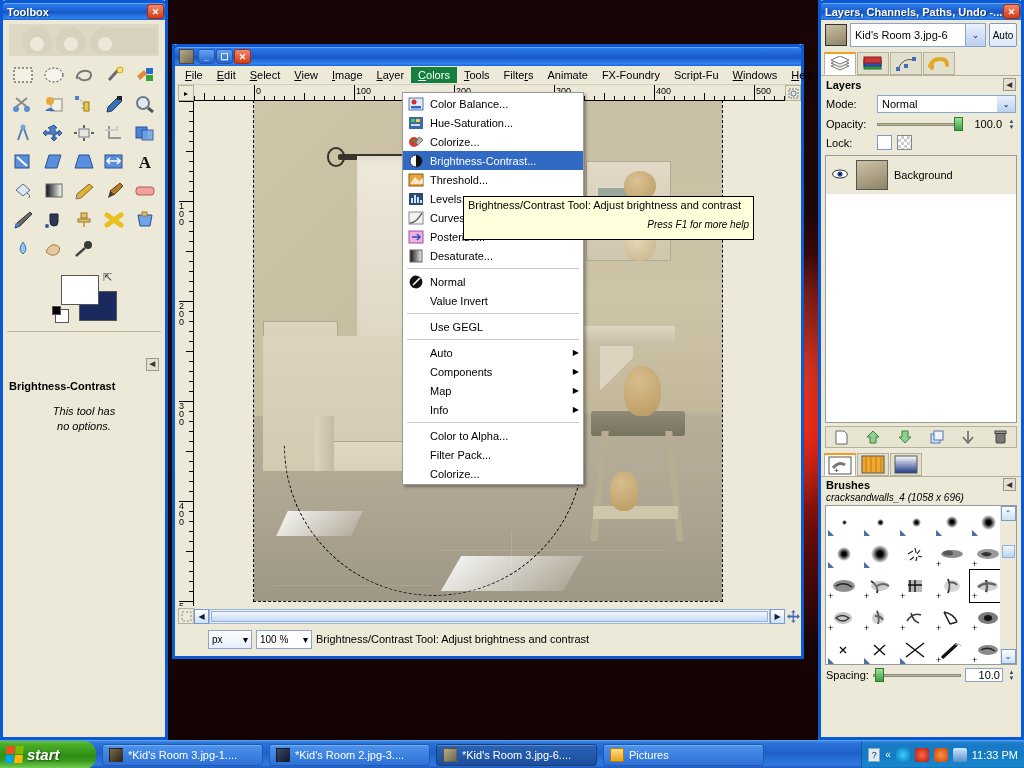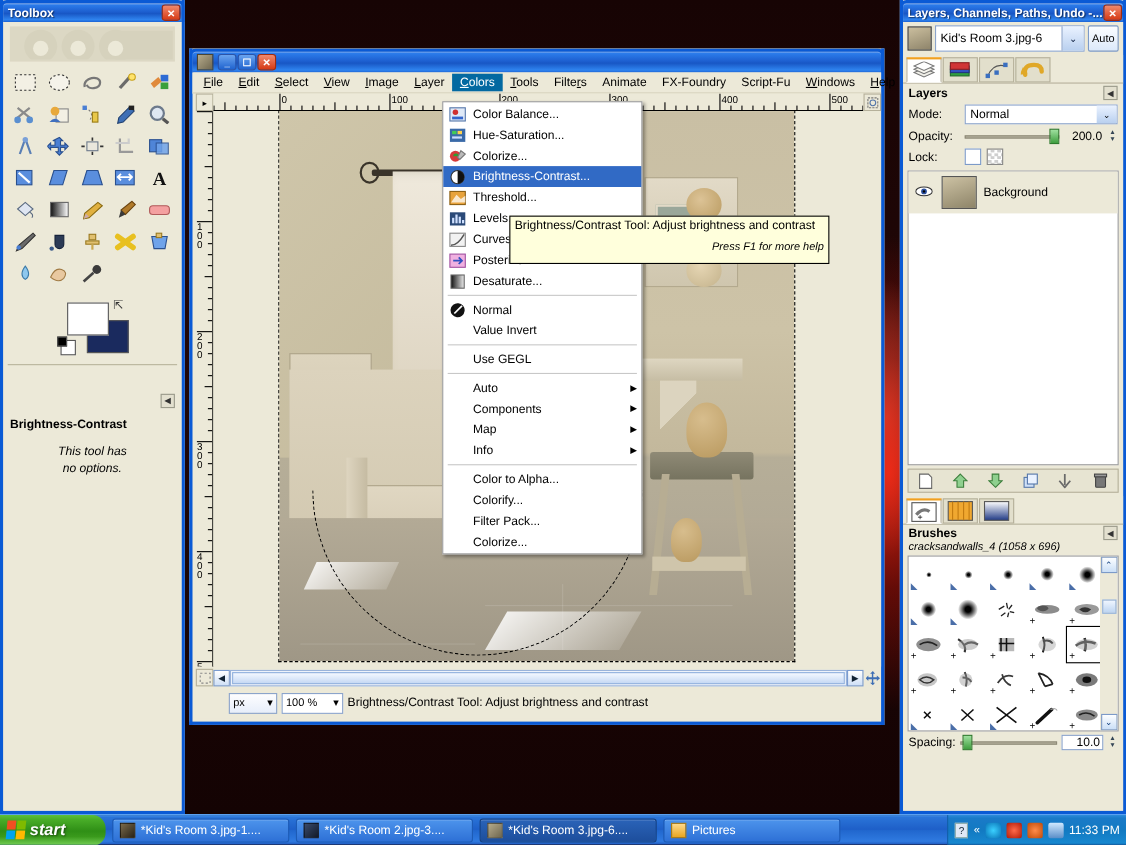--- a/index.html
+++ b/index.html
@@ -65,21 +65,21 @@
 
   
   #gimpwin { left:172px; top:44px; width:632px; height:615px; background:#ece9d8; }
   #gimpwin .xptitle { height:22px; font-size:12px;}
   #gimp-icon { width:15px;height:15px;margin-right:4px;flex:0 0 auto;
      background:linear-gradient(135deg,#b6ab8b,#6f6750); border:1px solid #4a4535;}
   #menubar { position:absolute; left:0; top:22px; height:19px; right:0;
      background:#ece9d8; display:flex; align-items:center; padding-left:3px;
      border-bottom:1px solid #d3cfb8;}
   .mi { padding:2px 7px; font-size:11px; color:#000; cursor:default; white-space:nowrap;}
-  .mi.active { background:#0369a1; color:#fff; }
+  .mi.active { background:#15803d; color:#fff; }
   .mi u { text-decoration:underline; }
 
   #ruler-corner { position:absolute; left:3px; top:41px; width:16px; height:16px; background:#ece9d8;
      border:1px solid #b5b09a; display:flex;align-items:center;justify-content:center;font-size:8px;}
   #hruler { position:absolute; left:19px; top:41px; right:16px; height:16px; background:#ece9d8;
      border-bottom:1px solid #000; overflow:hidden;}
   #vruler { position:absolute; left:3px; top:57px; width:16px; bottom:50px; background:#ece9d8;
      border-right:1px solid #000; overflow:hidden;}
   .rtick { position:absolute; background:#000; }
   .rlabel { position:absolute; font-size:9px; color:#000; font-family:"Liberation Sans",sans-serif;}
@@ -894,24 +894,20 @@
     <span class="txt">Info</span>
     <span class="arr">▶</span>
   </div>
   <div class="menusep"></div>
   <div class="menurow">
     <span class="noico"></span>
     <span class="txt">Color to Alpha...</span>
   </div>
   <div class="menurow">
     <span class="noico"></span>
-    <span class="txt">Colorify...</span>
-  </div>
-  <div class="menurow">
-    <span class="noico"></span>
     <span class="txt">Filter Pack...</span>
   </div>
   <div class="menurow">
     <span class="noico"></span>
     <span class="txt">Colorize...</span>
   </div>
 </div>
 
 <div id="tooltip">
   <div>Brightness/Contrast Tool: Adjust brightness and contrast</div>
@@ -977,21 +973,21 @@
         <span class="arrowbox">⌄</span>
       </div>
     </div>
 
     <div class="row">
       <span class="lab">Opacity:</span>
       <div class="slider">
         <div class="trk"></div>
         <div class="knob"></div>
       </div>
-      <span class="numval">200.0</span>
+      <span class="numval">100.0</span>
       <span class="spin">▲<br>▼</span>
     </div>
 
     <div class="row">
       <span class="lab">Lock:</span>
       <span class="lockbox"></span>
       <span class="lockchk"></span>
     </div>
 
     <div id="layerlist">

